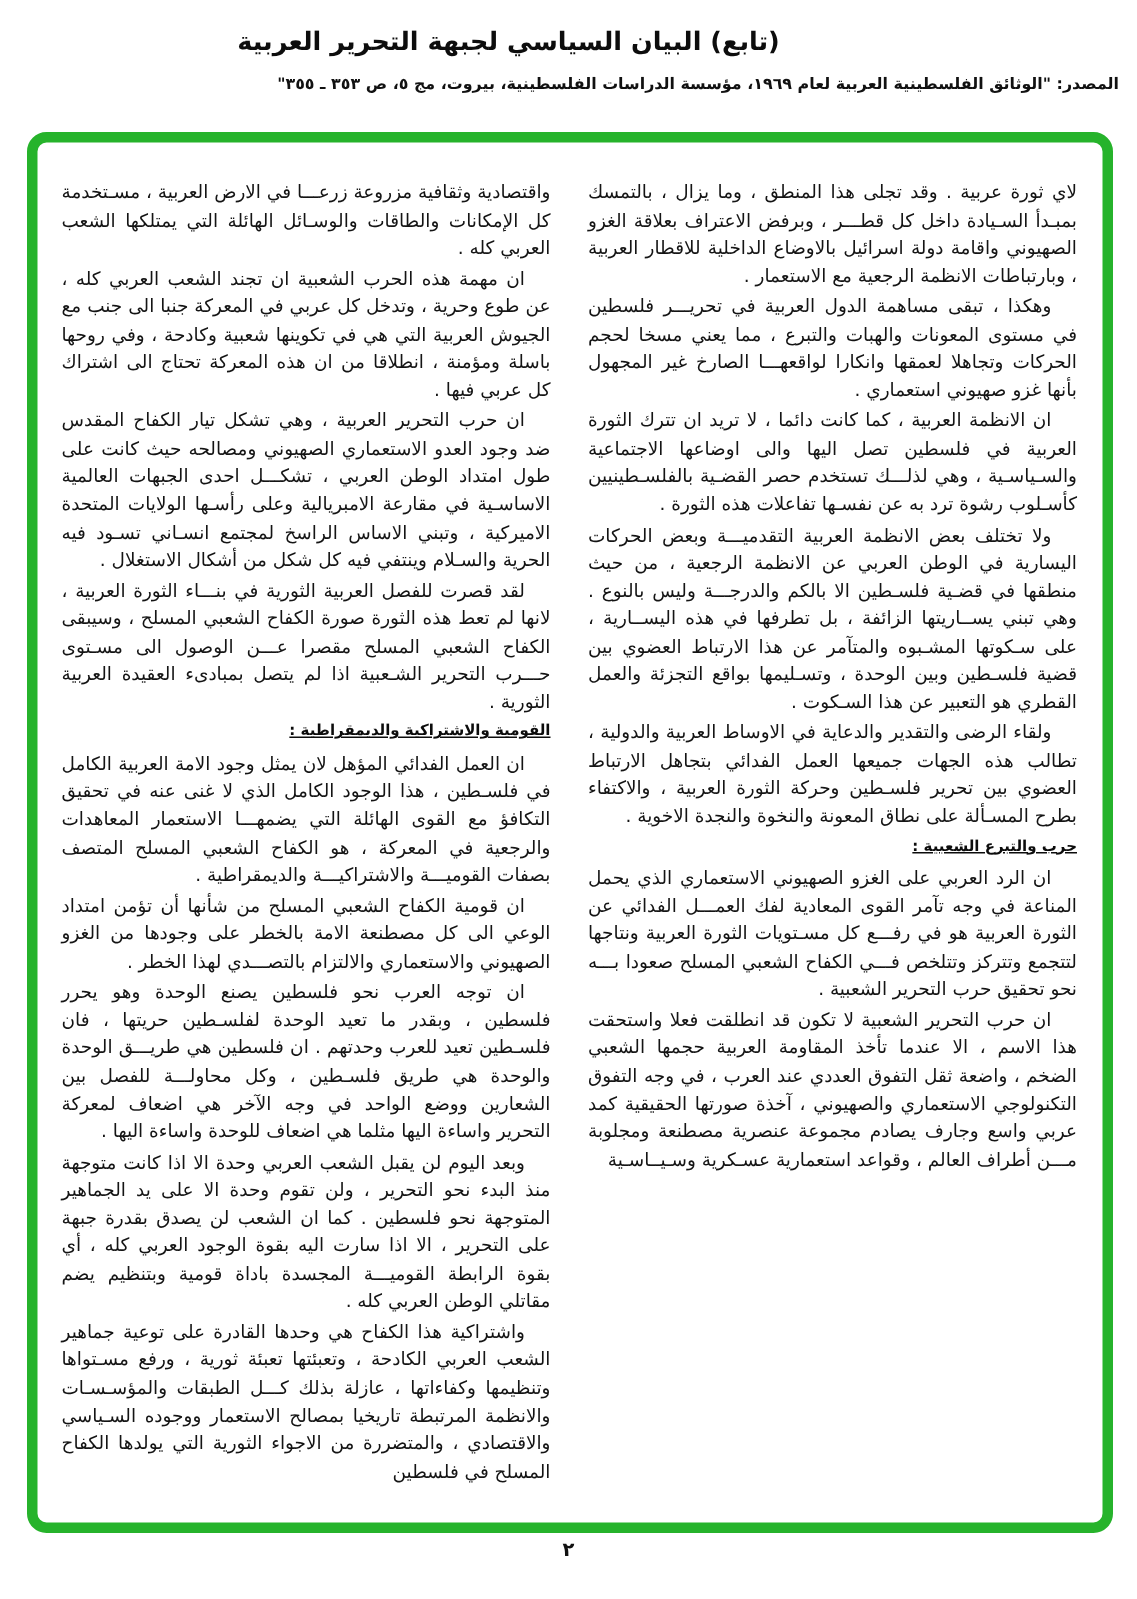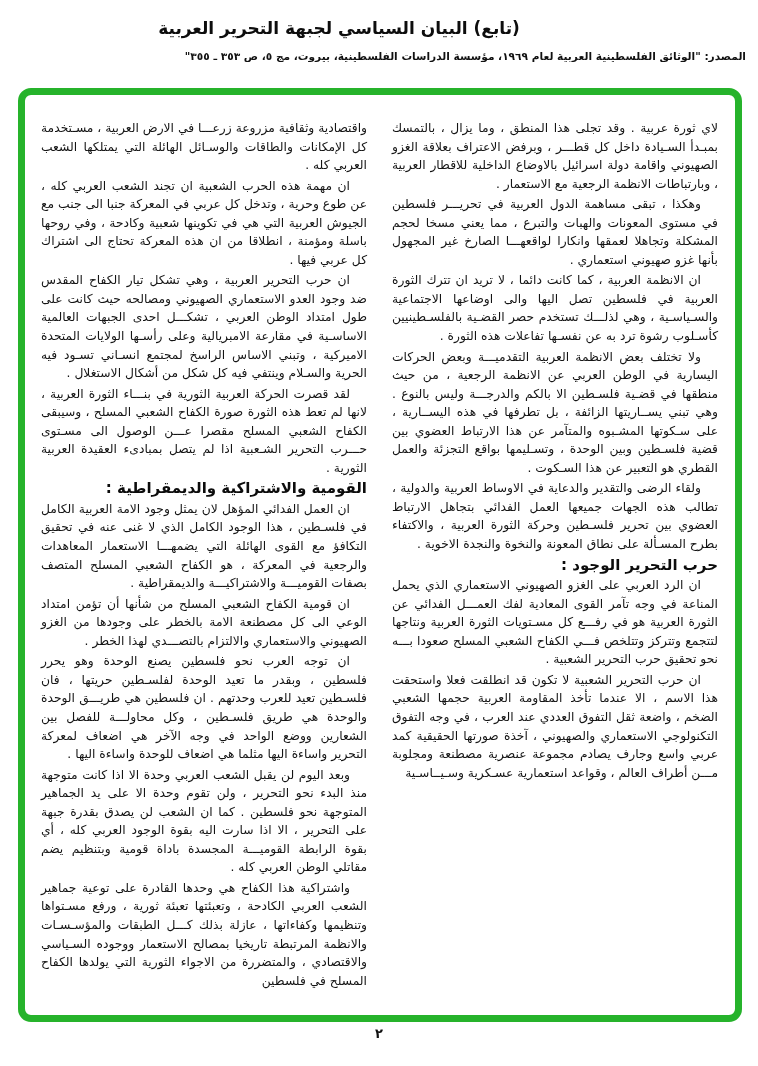--- a/index.html
+++ b/index.html
@@ -41,56 +41,57 @@
     width:330px;
     font-size:12.3px;
     line-height:18.55px;
     text-align:justify;
     color:#141414;
   }
   .col p{margin:2px;padding:0;}
   .col p.ind{text-indent:17px;}
   .col p.cont{text-indent:0;}
   .col p.head{
-    font-weight:bold;font-size:15px;text-indent:0;
+    font-weight:bold;font-size:10px;text-indent:0;
     color:#0c0c0c;
+    text-decoration:underline;
   }
   .page-number{
     position:absolute;top:1026px;left:0;width:758px;
     text-align:center;font-size:13px;font-weight:bold;color:#111;
   }
 </style>
 </head>
 <body>
 
 <div class="doc-header">
   <span class="doc-title">(تابع) البيان السياسي لجبهة التحرير العربية</span>
 </div>
 
 <div class="doc-source">المصدر: "الوثائق الفلسطينية العربية لعام ١٩٦٩، مؤسسة الدراسات الفلسطينية، بيروت، مج ٥، ص ٣٥٣ ـ ٣٥٥"</div>
 
 <div class="doc-frame">
   <div class="columns">
 
     <div class="col">
       <p class="cont">لاي ثورة عربية . وقد تجلى هذا المنطق ، وما يزال ، بالتمسك بمبـدأ السـيادة داخل كل قطـــر ، وبرفض الاعتراف بعلاقة الغزو الصهيوني واقامة دولة اسرائيل بالاوضاع الداخلية للاقطار العربية ، وبارتباطات الانظمة الرجعية مع الاستعمار .</p>
-      <p class="ind">وهكذا ، تبقى مساهمة الدول العربية في تحريـــر فلسطين في مستوى المعونات والهبات والتبرع ، مما يعني مسخا لحجم المشكلة وتجاهلا لعمقها وانكارا لواقعهـــا الصارخ غير المجهول بأنها غزو صهيوني استعماري .</p>
+      <p class="ind">وهكذا ، تبقى مساهمة الدول العربية في تحريـــر فلسطين في مستوى المعونات والهبات والتبرع ، مما يعني مسخا لحجم الحركات وتجاهلا لعمقها وانكارا لواقعهـــا الصارخ غير المجهول بأنها غزو صهيوني استعماري .</p>
       <p class="ind">ان الانظمة العربية ، كما كانت دائما ، لا تريد ان تترك الثورة العربية في فلسطين تصل اليها والى اوضاعها الاجتماعية والسـياسـية ، وهي لذلـــك تستخدم حصر القضـية بالفلسـطينيين كأسـلوب رشوة ترد به عن نفسـها تفاعلات هذه الثورة .</p>
       <p class="ind">ولا تختلف بعض الانظمة العربية التقدميـــة وبعض الحركات اليسارية في الوطن العربي عن الانظمة الرجعية ، من حيث منطقها في قضـية فلسـطين الا بالكم والدرجـــة وليس بالنوع . وهي تبني يســاريتها الزائفة ، بل تطرفها في هذه اليســارية ، على سـكوتها المشـبوه والمتآمر عن هذا الارتباط العضوي بين قضية فلسـطين وبين الوحدة ، وتسـليمها بواقع التجزئة والعمل القطري هو التعبير عن هذا السـكوت .</p>
       <p class="ind">ولقاء الرضى والتقدير والدعاية في الاوساط العربية والدولية ، تطالب هذه الجهات جميعها العمل الفدائي بتجاهل الارتباط العضوي بين تحرير فلسـطين وحركة الثورة العربية ، والاكتفاء بطرح المسـألة على نطاق المعونة والنخوة والنجدة الاخوية .</p>
-      <p class="head">حرب التحرير الوجود :</p>
+      <p class="head">حرب والتبرع الشعبية :</p>
       <p class="ind">ان الرد العربي على الغزو الصهيوني الاستعماري الذي يحمل المناعة في وجه تآمر القوى المعادية لفك العمـــل الفدائي عن الثورة العربية هو في رفـــع كل مسـتويات الثورة العربية ونتاجها لتتجمع وتتركز وتتلخص فـــي الكفاح الشعبي المسلح صعودا بـــه نحو تحقيق حرب التحرير الشعبية .</p>
       <p class="ind">ان حرب التحرير الشعبية لا تكون قد انطلقت فعلا واستحقت هذا الاسم ، الا عندما تأخذ المقاومة العربية حجمها الشعبي الضخم ، واضعة ثقل التفوق العددي عند العرب ، في وجه التفوق التكنولوجي الاستعماري والصهيوني ، آخذة صورتها الحقيقية كمد عربي واسع وجارف يصادم مجموعة عنصرية مصطنعة ومجلوبة مـــن أطراف العالم ، وقواعد استعمارية عسـكرية وسـيــاسـية</p>
     </div>
 
     <div class="col">
       <p class="cont">واقتصادية وثقافية مزروعة زرعـــا في الارض العربية ، مسـتخدمة كل الإمكانات والطاقات والوسـائل الهائلة التي يمتلكها الشعب العربي كله .</p>
       <p class="ind">ان مهمة هذه الحرب الشعبية ان تجند الشعب العربي كله ، عن طوع وحرية ، وتدخل كل عربي في المعركة جنبا الى جنب مع الجيوش العربية التي هي في تكوينها شعبية وكادحة ، وفي روحها باسلة ومؤمنة ، انطلاقا من ان هذه المعركة تحتاج الى اشتراك كل عربي فيها .</p>
       <p class="ind">ان حرب التحرير العربية ، وهي تشكل تيار الكفاح المقدس ضد وجود العدو الاستعماري الصهيوني ومصالحه حيث كانت على طول امتداد الوطن العربي ، تشكـــل احدى الجبهات العالمية الاساسـية في مقارعة الامبريالية وعلى رأسـها الولايات المتحدة الاميركية ، وتبني الاساس الراسخ لمجتمع انسـاني تسـود فيه الحرية والسـلام وينتفي فيه كل شكل من أشكال الاستغلال .</p>
-      <p class="ind">لقد قصرت الحركة العربية الثورية في بنـــاء الثورة العربية ، لانها لم تعط هذه الثورة صورة الكفاح الشعبي المسلح ، وسيبقى الكفاح الشعبي المسلح مقصرا عـــن الوصول الى مسـتوى حـــرب التحرير الشـعبية اذا لم يتصل بمبادىء العقيدة العربية الثورية .</p>
+      <p class="ind">لقد قصرت للفصل العربية الثورية في بنـــاء الثورة العربية ، لانها لم تعط هذه الثورة صورة الكفاح الشعبي المسلح ، وسيبقى الكفاح الشعبي المسلح مقصرا عـــن الوصول الى مسـتوى حـــرب التحرير الشـعبية اذا لم يتصل بمبادىء العقيدة العربية الثورية .</p>
       <p class="head">القومية والاشتراكية والديمقراطية :</p>
       <p class="ind">ان العمل الفدائي المؤهل لان يمثل وجود الامة العربية الكامل في فلسـطين ، هذا الوجود الكامل الذي لا غنى عنه في تحقيق التكافؤ مع القوى الهائلة التي يضمهـــا الاستعمار المعاهدات والرجعية في المعركة ، هو الكفاح الشعبي المسلح المتصف بصفات القوميـــة والاشتراكيـــة والديمقراطية .</p>
       <p class="ind">ان قومية الكفاح الشعبي المسلح من شأنها أن تؤمن امتداد الوعي الى كل مصطنعة الامة بالخطر على وجودها من الغزو الصهيوني والاستعماري والالتزام بالتصـــدي لهذا الخطر .</p>
       <p class="ind">ان توجه العرب نحو فلسطين يصنع الوحدة وهو يحرر فلسطين ، وبقدر ما تعيد الوحدة لفلسـطين حريتها ، فان فلسـطين تعيد للعرب وحدتهم . ان فلسطين هي طريـــق الوحدة والوحدة هي طريق فلسـطين ، وكل محاولـــة للفصل بين الشعارين ووضع الواحد في وجه الآخر هي اضعاف لمعركة التحرير واساءة اليها مثلما هي اضعاف للوحدة واساءة اليها .</p>
       <p class="ind">وبعد اليوم لن يقبل الشعب العربي وحدة الا اذا كانت متوجهة منذ البدء نحو التحرير ، ولن تقوم وحدة الا على يد الجماهير المتوجهة نحو فلسطين . كما ان الشعب لن يصدق بقدرة جبهة على التحرير ، الا اذا سارت اليه بقوة الوجود العربي كله ، أي بقوة الرابطة القوميـــة المجسدة باداة قومية وبتنظيم يضم مقاتلي الوطن العربي كله .</p>
       <p class="ind">واشتراكية هذا الكفاح هي وحدها القادرة على توعية جماهير الشعب العربي الكادحة ، وتعبئتها تعبئة ثورية ، ورفع مسـتواها وتنظيمها وكفاءاتها ، عازلة بذلك كـــل الطبقات والمؤسـسـات والانظمة المرتبطة تاريخيا بمصالح الاستعمار ووجوده السـياسي والاقتصادي ، والمتضررة من الاجواء الثورية التي يولدها الكفاح المسلح في فلسطين</p>
     </div>
 
   </div>
 </div>

